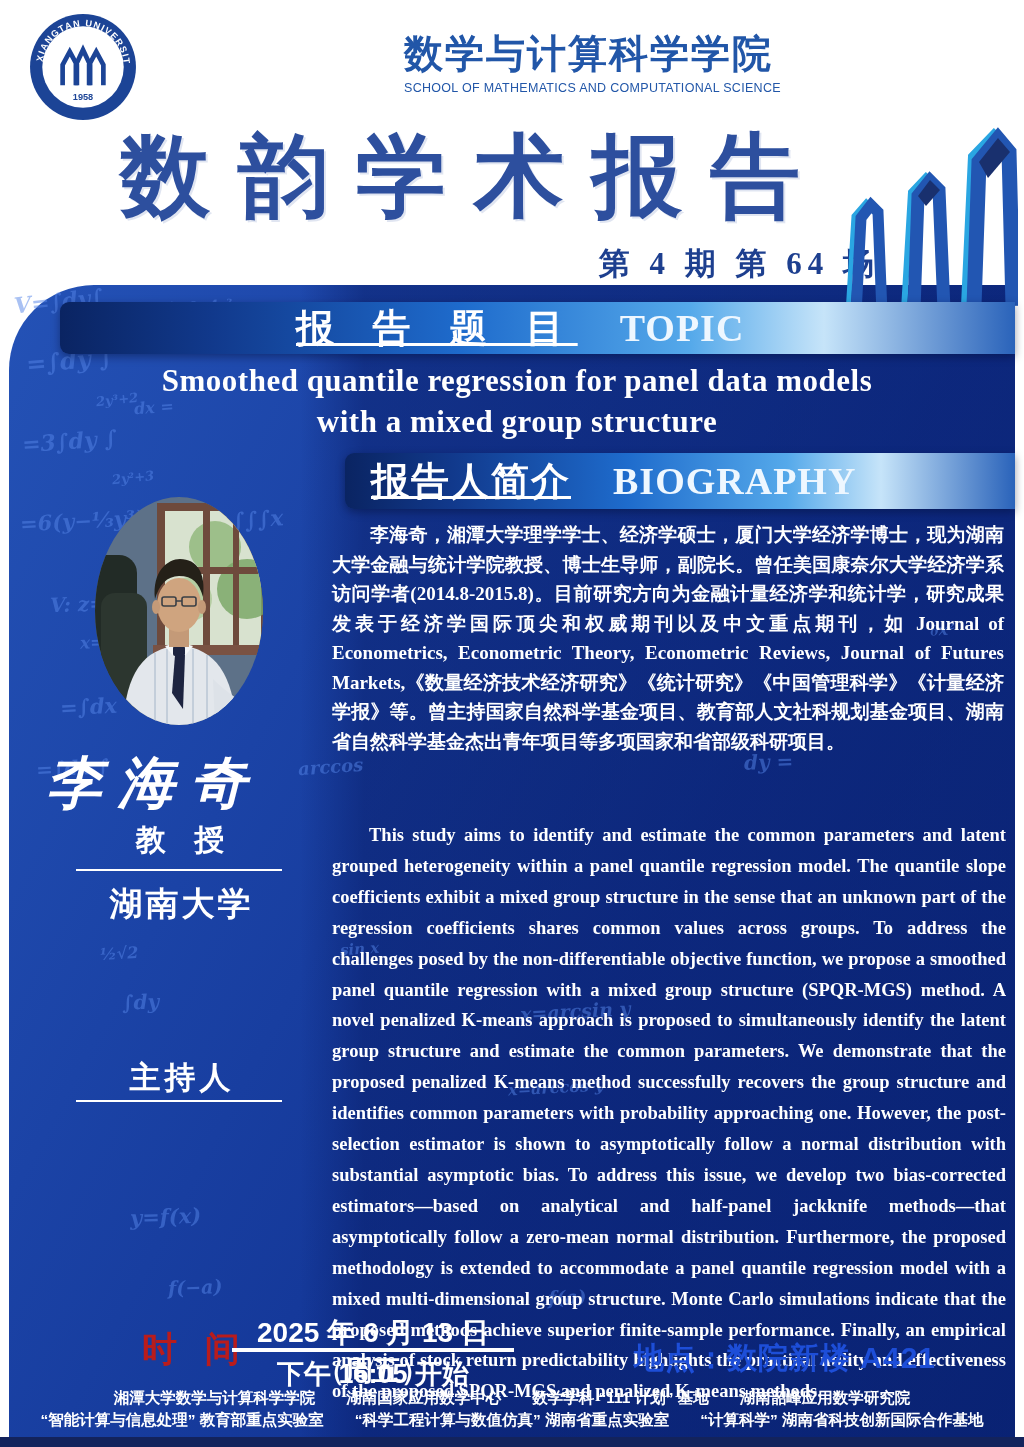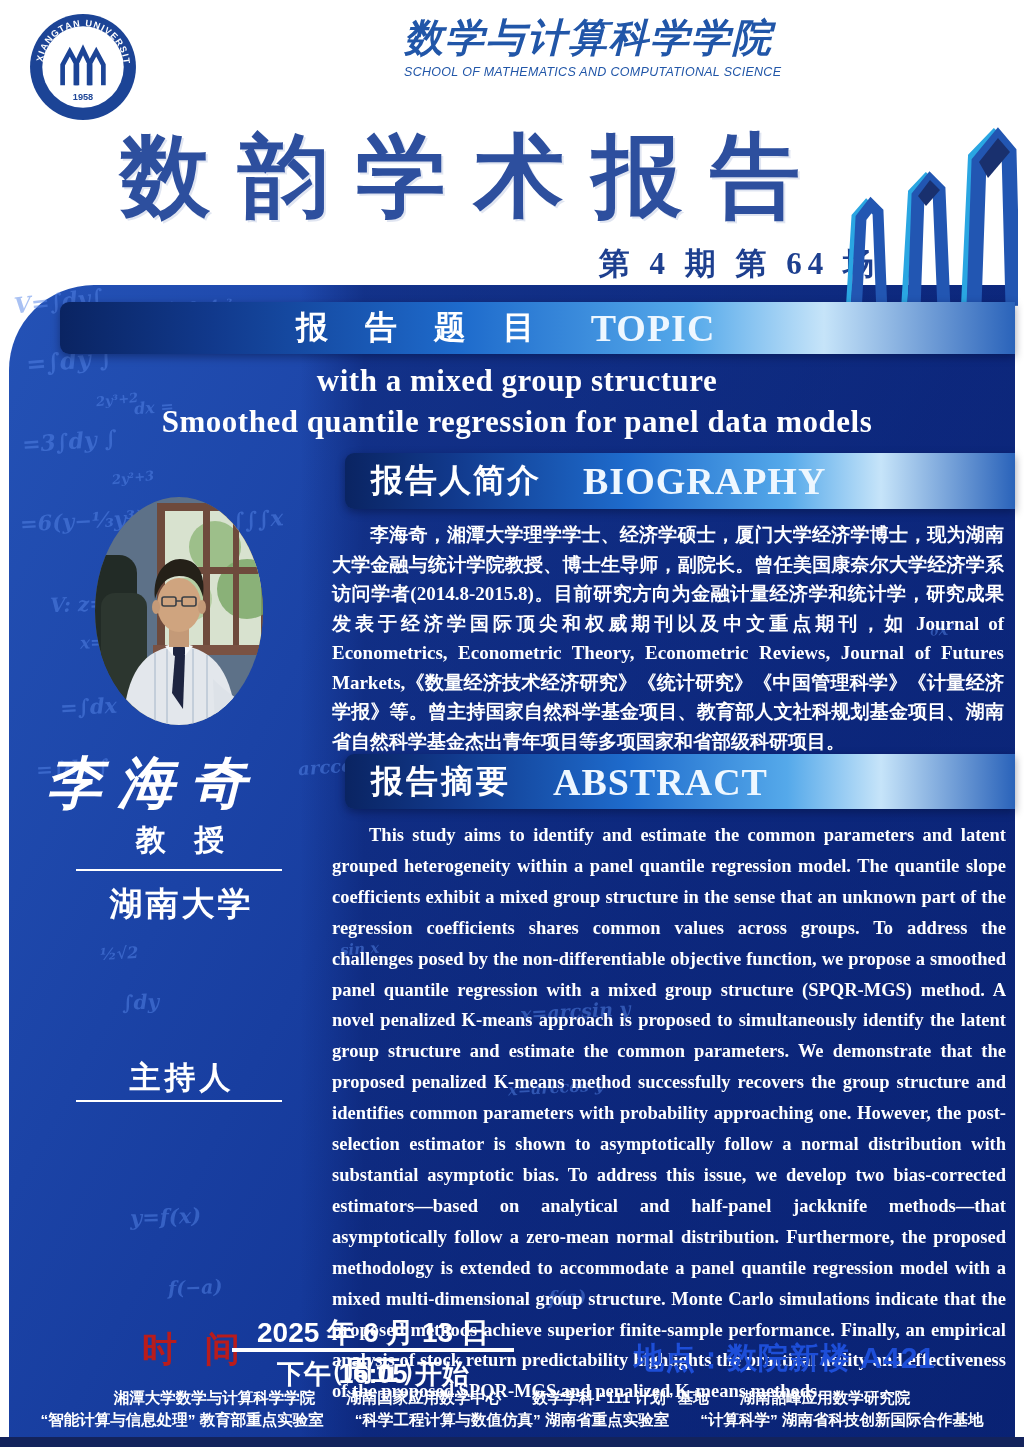--- a/index.html
+++ b/index.html
@@ -6,21 +6,21 @@
   html,body { background:#e8e8e8; }
   .poster { position:relative; width:1024px; height:1447px; background:#ffffff;
             overflow:hidden; font-family:"Liberation Sans", sans-serif; margin:0 auto; }
 
   
   .logo { position:absolute; left:28px; top:12px; width:110px; height:110px; }
   .uni-block { position:absolute; left:152px; top:20px; }
   .uni-zh { font-family:"Liberation Serif", serif; font-style:italic; font-weight:bold;
             font-size:54px; color:#1e4598; letter-spacing:7px; line-height:60px; }
   .uni-en { font-size:19px; font-weight:bold; color:#1e4598; letter-spacing:2.6px; margin-top:4px; }
-  .school-block { position:absolute; left:404px; top:16px;font-style:italic; }
+  .school-block { position:absolute; left:404px; top:32px; }
   .school-zh { font-size:39px; font-weight:600; color:#2156a8; letter-spacing:2px; line-height:44px; }
   .school-en { font-size:12.5px; color:#2156a8; letter-spacing:0.3px; margin-top:5px; }
   .series-title { position:absolute; left:40px; width:840px; top:124px; text-align:center;
                   font-size:90px; font-weight:bold; color:#2d4f9e; letter-spacing:28px;
                   padding-left:28px; line-height:104px;
                   text-shadow:2px 2px 0 rgba(45,79,158,.15); }
   .issue { position:absolute; left:40px; width:840px; top:243px; text-align:right;
            font-family:"Liberation Serif", serif; font-weight:bold; font-size:31px;
            color:#1d3f8f; letter-spacing:6px; padding-left:6px; }
 
@@ -33,21 +33,21 @@
                 border-radius:0 10px 0 0; }
   .doodle { position:absolute; color:#5585e8; font-family:"DejaVu Serif", serif;
             font-style:italic; font-weight:bold; white-space:nowrap; pointer-events:none; }
 
   .building { position:absolute; left:818px; top:100px; width:200px; height:240px; }
 
   
   .banner { position:absolute; right:9px; display:flex; align-items:center;
             background:linear-gradient(90deg,#0a2462 0%,#11398c 16%,#1e6bcc 42%,#55a9ea 66%,#c6e4f9 80%,#2a63ba 100%);
             border-radius:9px 0 0 9px; box-shadow:0 3px 8px rgba(0,10,40,.4); }
-  .banner .zh { color:#ffffff; font-weight:bold; font-size:32px; }
+  .banner .zh { color:#ffffff; font-weight:bold; font-size:38px;text-decoration:underline; }
   .banner .en { color:#eef7ff; font-family:"Liberation Serif", serif; font-weight:bold;
                 font-size:38px; letter-spacing:1px; margin-left:42px; }
   #topic-banner   { left:60px;  top:302px; height:52px; }
   #topic-banner .zh { margin-left:236px; letter-spacing:14px; }
   #bio-banner     { left:345px; top:453px; height:56px; }
   #bio-banner .zh { margin-left:26px; letter-spacing:2px; }
   #abs-banner     { left:345px; top:754px; height:55px; }
   #abs-banner .zh { margin-left:26px; letter-spacing:3px; }
 
   
@@ -173,22 +173,22 @@
     <path d="M146,206 L153,56 L178,30" stroke="#2aa6e2" stroke-width="6" fill="none"></path>
     <path d="M156,206 L161,62 L180,39 L191,52 L195,206" stroke="#2256b2" stroke-width="15" fill="none"></path>
     <polygon points="161,62 180,38 192,52 170,78" fill="#19306e"></polygon>
   </svg>
 
   <div class="banner" id="topic-banner">
     <span class="zh">报 告 题 目</span>
     <span class="en">TOPIC</span>
   </div>
   <div class="topic-title">
+    <div>Smoothed quantile regression for panel data models</div>
     <div>with a mixed group structure</div>
-    <div>Smoothed quantile regression for panel data models</div>
   </div>
 
   <div class="banner" id="bio-banner">
     <span class="zh">报告人简介</span>
     <span class="en">BIOGRAPHY</span>
   </div>
   <div class="bio-text">李海奇，湘潭大学理学学士、经济学硕士，厦门大学经济学博士，现为湖南大学金融与统计学院教授、博士生导师，副院长。曾任美国康奈尔大学经济学系访问学者(2014.8-2015.8)。目前研究方向为金融计量经济学和统计学，研究成果发表于经济学国际顶尖和权威期刊以及中文重点期刊，如 Journal of Econometrics, Econometric Theory, Econometric Reviews, Journal of Futures Markets,《数量经济技术经济研究》《统计研究》《中国管理科学》《计量经济学报》等。曾主持国家自然科学基金项目、教育部人文社科规划基金项目、湖南省自然科学基金杰出青年项目等多项国家和省部级科研项目。</div>
 
   <svg class="photo" viewBox="0 0 168 228">
     <defs>
@@ -227,24 +227,20 @@
   </svg>
 
   <div class="spk-name">李海奇</div>
   <div class="spk-title">教 授</div>
   <div class="divider" id="spk-div"></div>
   <div class="spk-aff">湖南大学</div>
 
   <div class="host-label">主持人</div>
   <div class="divider" id="host-div"></div>
 
-  <div class="banner" id="abs-banner">
-    <span class="zh">报告摘要</span>
-    <span class="en">ABSTRACT</span>
-  </div>
   <div class="abs-text">This study aims to identify and estimate the common parameters and latent grouped heterogeneity within a panel quantile regression model. The quantile slope coefficients exhibit a mixed group structure in the sense that an unknown part of the regression coefficients shares common values across groups. To address the challenges posed by the non-differentiable objective function, we propose a smoothed panel quantile regression with a mixed group structure (SPQR-MGS) method. A novel penalized K-means approach is proposed to simultaneously identify the latent group structure and estimate the common parameters. We demonstrate that the proposed penalized K-means method successfully recovers the group structure and identifies common parameters with probability approaching one. However, the post-selection estimator is shown to asymptotically follow a normal distribution with substantial asymptotic bias. To address this issue, we develop two bias-corrected estimators—based on analytical and half-panel jackknife methods—that asymptotically follow a zero-mean normal distribution. Furthermore, the proposed methodology is extended to accommodate a panel quantile regression model with a mixed multi-dimensional group structure. Monte Carlo simulations indicate that the proposed methods achieve superior finite-sample performance. Finally, an empirical analysis of stock return predictability highlights the practical utility and effectiveness of the proposed SPQR-MGS and penalized K-means methods.</div>
 
   <div class="time-label">时 间</div>
   <div class="time-date">2025 年 6 月 13 日（周五）</div>
   <div class="time-line"></div>
   <div class="time-start">下午 16:05 开始</div>
   <div class="location">地点：数院新楼 A421</div>
 
   <div class="footer-line" id="footer1">湘潭大学数学与计算科学学院　　湖南国家应用数学中心　　数学学科 “111 计划” 基地　　湖南韶峰应用数学研究院</div>
   <div class="footer-line" id="footer2">“智能计算与信息处理” 教育部重点实验室　　“科学工程计算与数值仿真” 湖南省重点实验室　　“计算科学” 湖南省科技创新国际合作基地</div>

